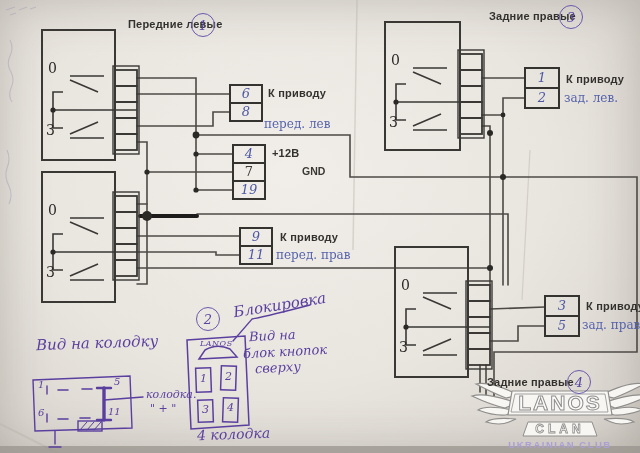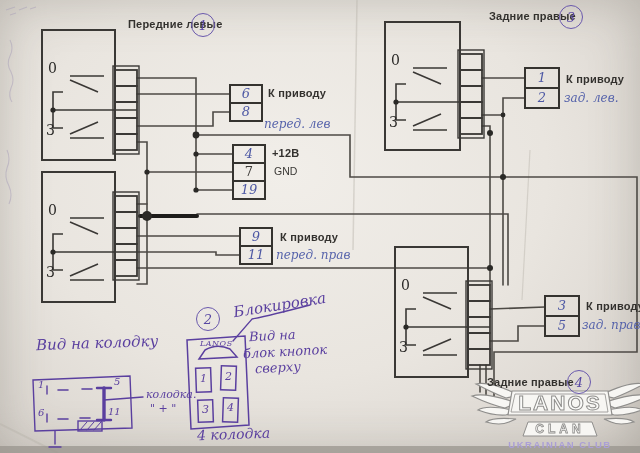--- a/index.html
+++ b/index.html
@@ -4,24 +4,24 @@
 <style>
   html,body{margin:0;padding:0;}
   .stage{
     position:relative;width:640px;height:453px;overflow:hidden;
     font-family:"Liberation Sans",sans-serif;
     background:radial-gradient(ellipse at 45% 38%, #f1eee9 0%, #e9e5df 52%, #dad5cf 88%, #cfcac3 100%);
     box-shadow:inset 0 0 50px rgba(95,88,80,.28);
   }
   .t{position:absolute;white-space:nowrap;}
   .print{font-weight:bold;font-size:11px;color:#33312e;letter-spacing:.2px;}
-  .printsm{font-weight:normal;font-size:10.5px;color:#3a3835;}
+  .printsm{font-weight:bold;font-size:10.5px;color:#3a3835;margin-left:28px;}
   .pin{font-family:"DejaVu Serif",serif;font-style:italic;font-size:13px;color:#4d58a4;text-align:center;}
   .pink{color:#3c3a37;font-style:normal;}
-  .ink{font-family:"DejaVu Serif",serif;font-style:italic;font-size:12px;color:#5663ab;}
+  .ink{font-family:"DejaVu Serif",serif;font-size:12px;color:#5663ab;}
   .ink2{font-family:"DejaVu Serif",serif;font-style:italic;color:#5a3f9f;}
   .posnum{font-family:"DejaVu Serif",serif;font-size:14px;color:#2b2a28;}
   .circ{font-family:"DejaVu Serif",serif;font-style:italic;width:22px;height:22px;border:1.7px solid #6a59ad;
         border-radius:50%;color:#5747a3;font-size:13px;display:flex;align-items:center;justify-content:center;}
   .cell{position:absolute;text-align:center;}
 </style>
 </head>
 <body>
 
 <div class="stage">

